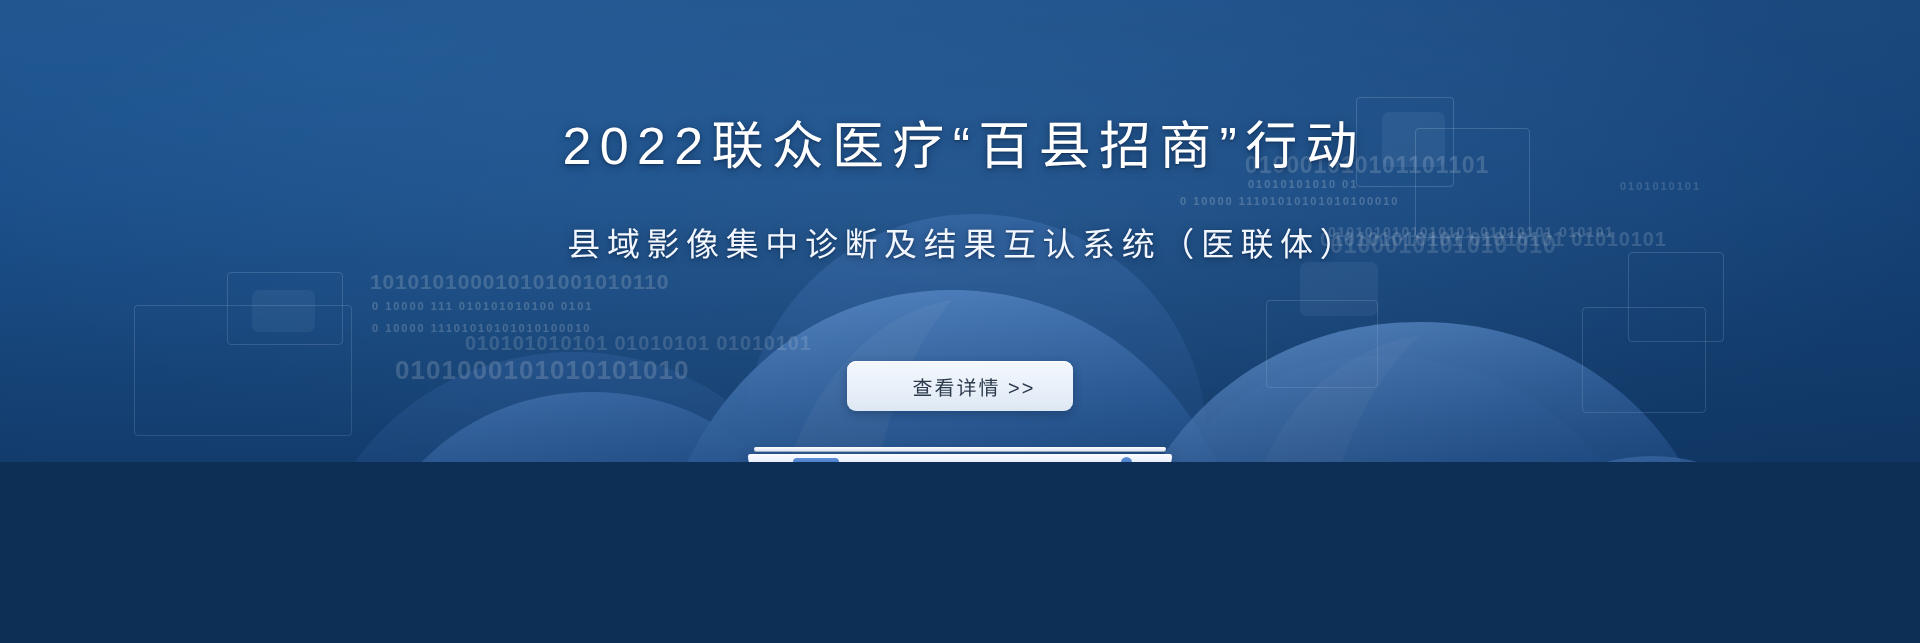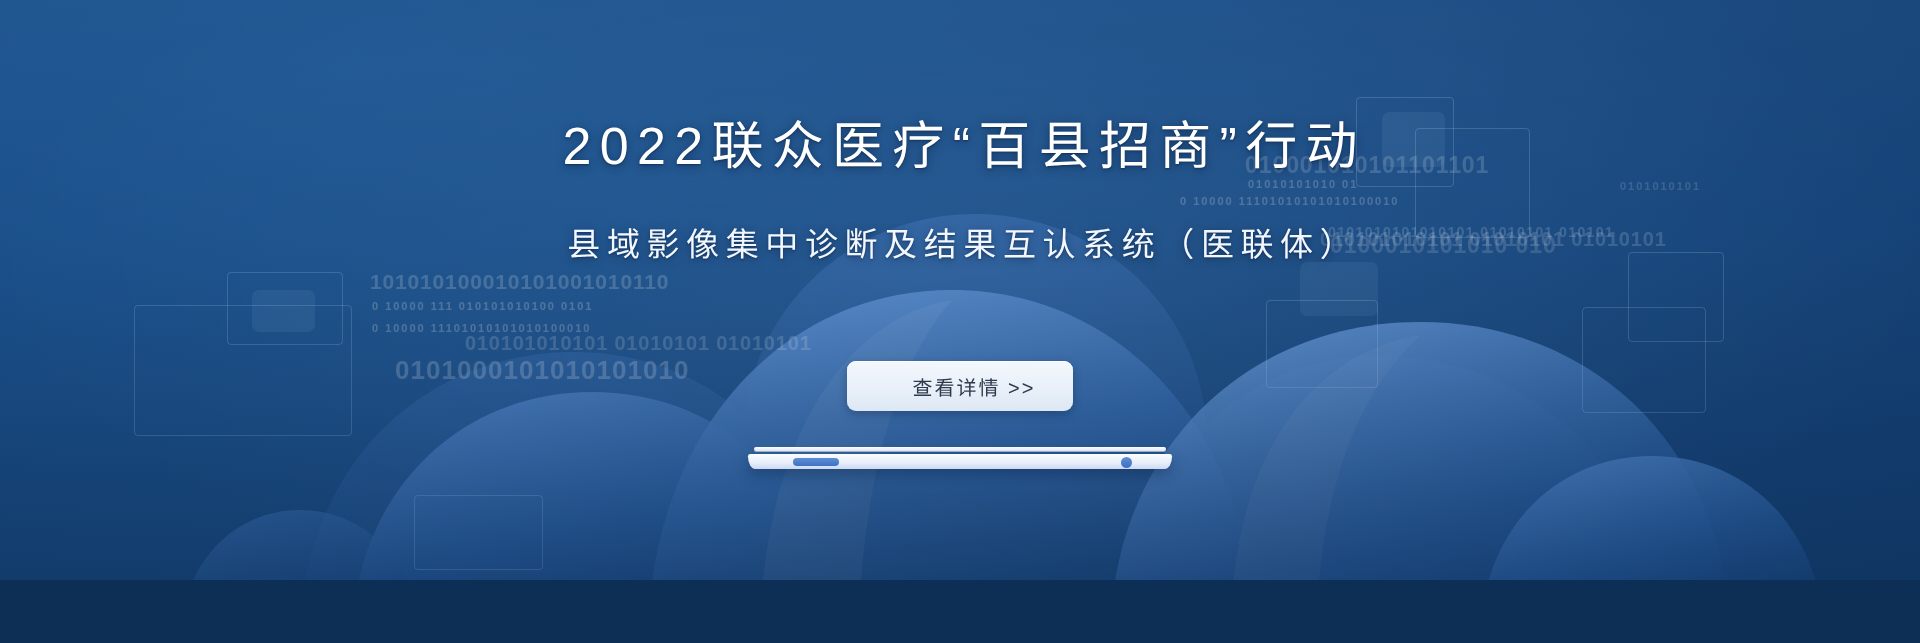--- a/index.html
+++ b/index.html
@@ -2,21 +2,21 @@
 <html lang="zh-CN"><head>
 <meta charset="utf-8">
 <title>banner</title>
 <style>
   html,body{margin:0;padding:0;background:#0d2e55;}
   *{box-sizing:border-box;}
 
   .banner{
     position:relative;
     width:1920px;
-    height:580px;
+    height:462px;
     overflow:hidden;
     font-family:"Liberation Sans","DejaVu Sans",sans-serif;
     background:
       radial-gradient(120% 150% at 18% 12%, #1d5693 0%, #1a4e88 38%, #154277 72%, #123c6e 100%);
   }
 
   
   .vignette{
     position:absolute; inset:0;
     background:

